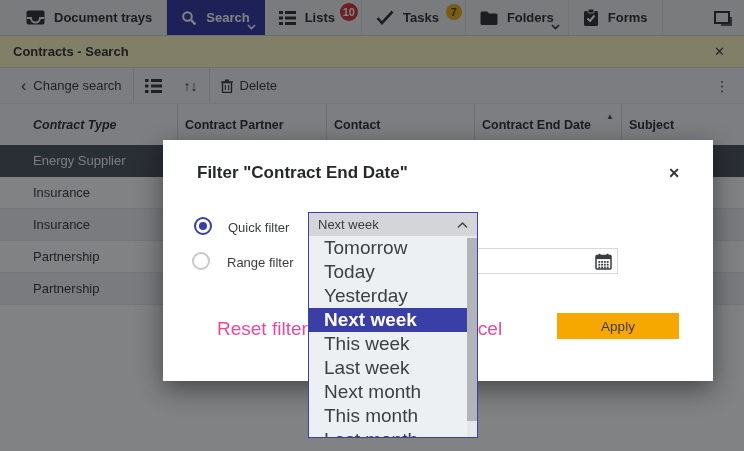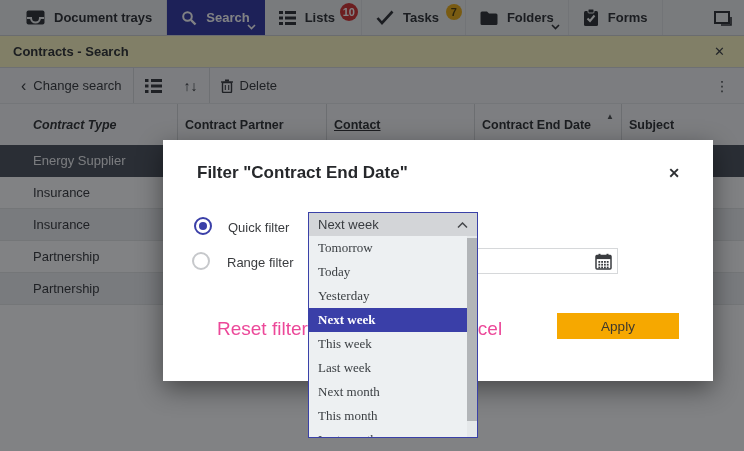--- a/index.html
+++ b/index.html
@@ -81,21 +81,21 @@
   .b-apply { position:absolute; left:394px; top:173px; width:122px; height:26px; background:#f6a800;
              display:flex; align-items:center; justify-content:center; font-size:13.5px; color:#3d382e; }
 
   
   .dropdown { position:absolute; left:308px; top:212px; width:170px; z-index:30;
               border:1px solid #3a41a8; background:#edf0f2; }
   .dd-header { height:23px; background:#d3d5d8; display:flex; align-items:center; padding:0 9px;
                font-size:13px; color:#393c40; }
   .dd-header .chev { margin-left:auto; }
   .dd-list { position:relative; height:201px; overflow:hidden; }
-  .dd-opt { height:24px; line-height:24px; padding-left:9px; font-size:13px; color:#3c4044;font-family:Liberation Serif, serif; }
+  .dd-opt { height:24px; line-height:24px; padding-left:15px; font-size:19px; color:#3c4044; }
   .dd-opt.selected { background:#3a3fa8; color:#fff; font-weight:700; }
   .dd-scroll { position:absolute; top:0; right:0; width:10px; height:100%; background:#e5e8ea; }
   .dd-thumb { position:absolute; top:2px; right:0; width:10px; height:183px; background:#b2b5b8; }
 
   .icon { display:inline-flex; align-items:center; }
 </style>
 </head>
 <body>
 
 <div class="page">
@@ -237,21 +237,21 @@
     <div class="tb-kebab">⋮</div>
   </div>
 
   <div class="thead">
     <div class="th" style="width:178px;font-style:italic;">
       <span>Contract Type</span>
     </div>
     <div class="th" style="width:149px;">
       <span>Contract Partner</span>
     </div>
-    <div class="th" style="width:148px;text-decoration:underline;">
+    <div class="th" style="width:148px;">
       <span>Contact</span>
     </div>
     <div class="th" style="width:147px;">
       <span>Contract End Date</span>
       <span class="sort-asc">▲</span>
     </div>
     <div class="th" style="width:122px;">
       <span>Subject</span>
     </div>
   </div>

